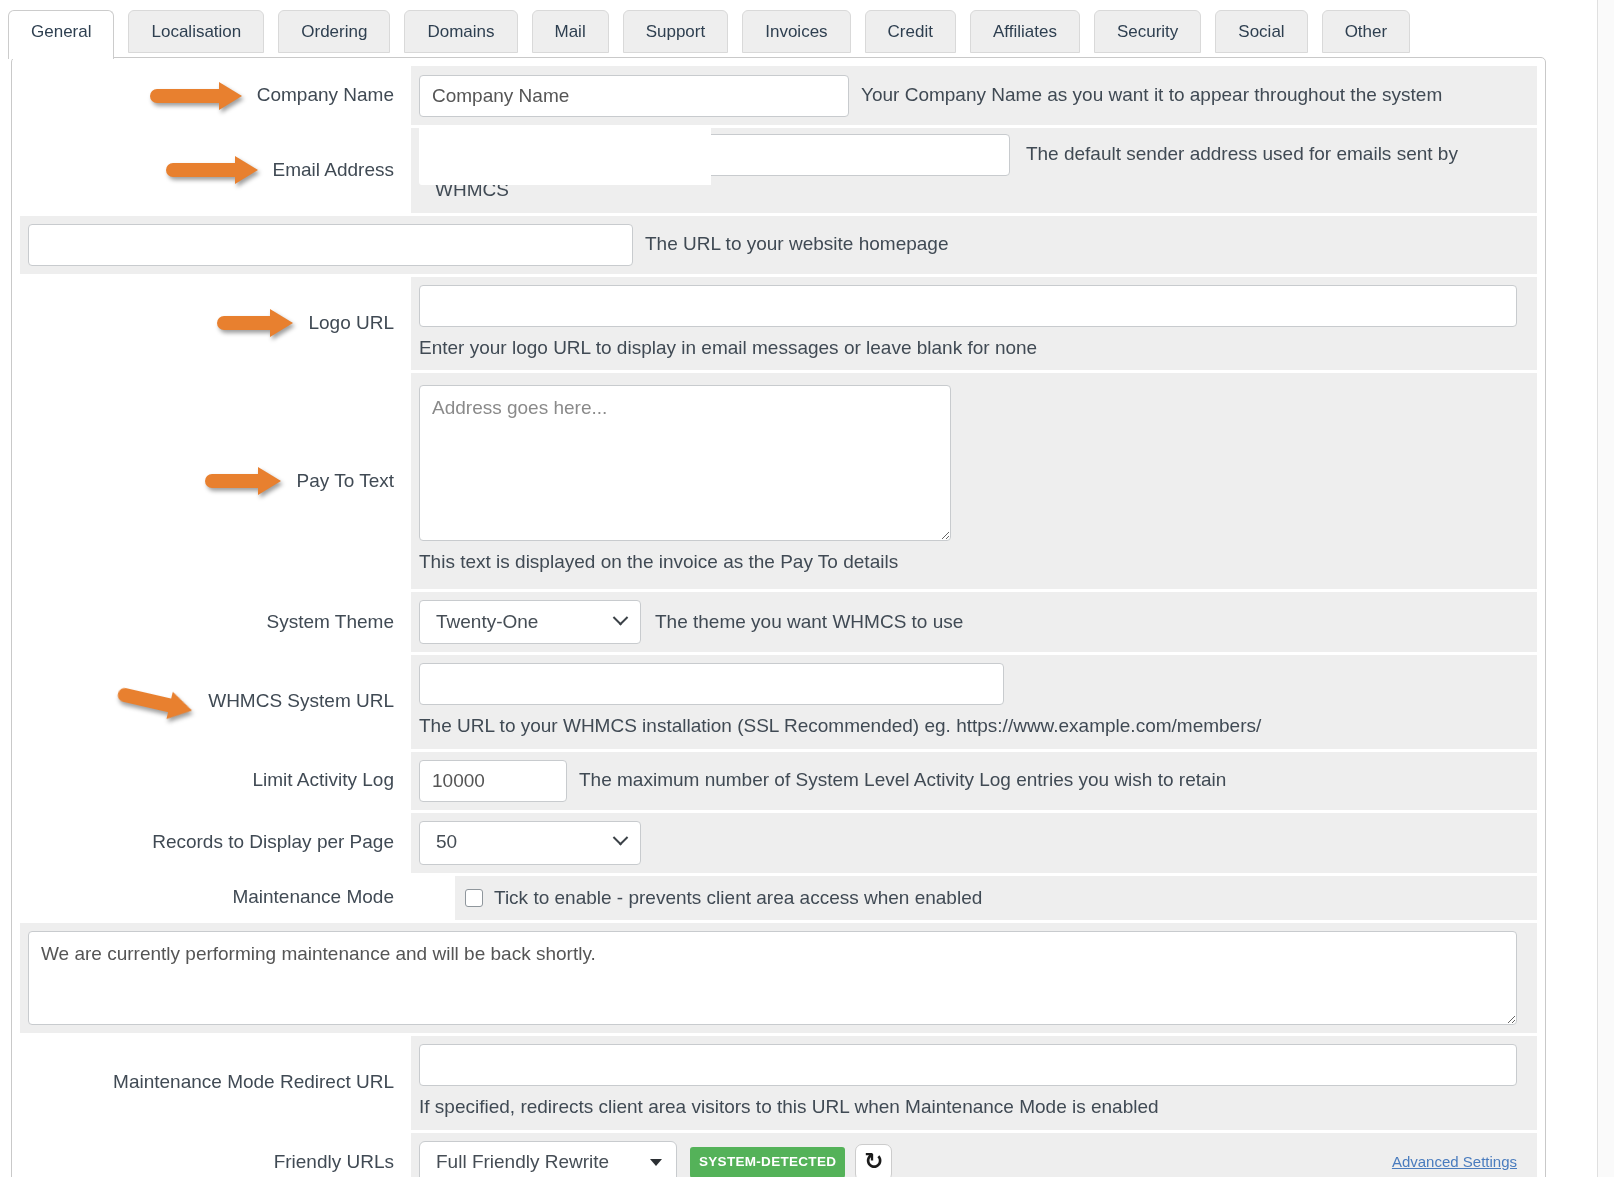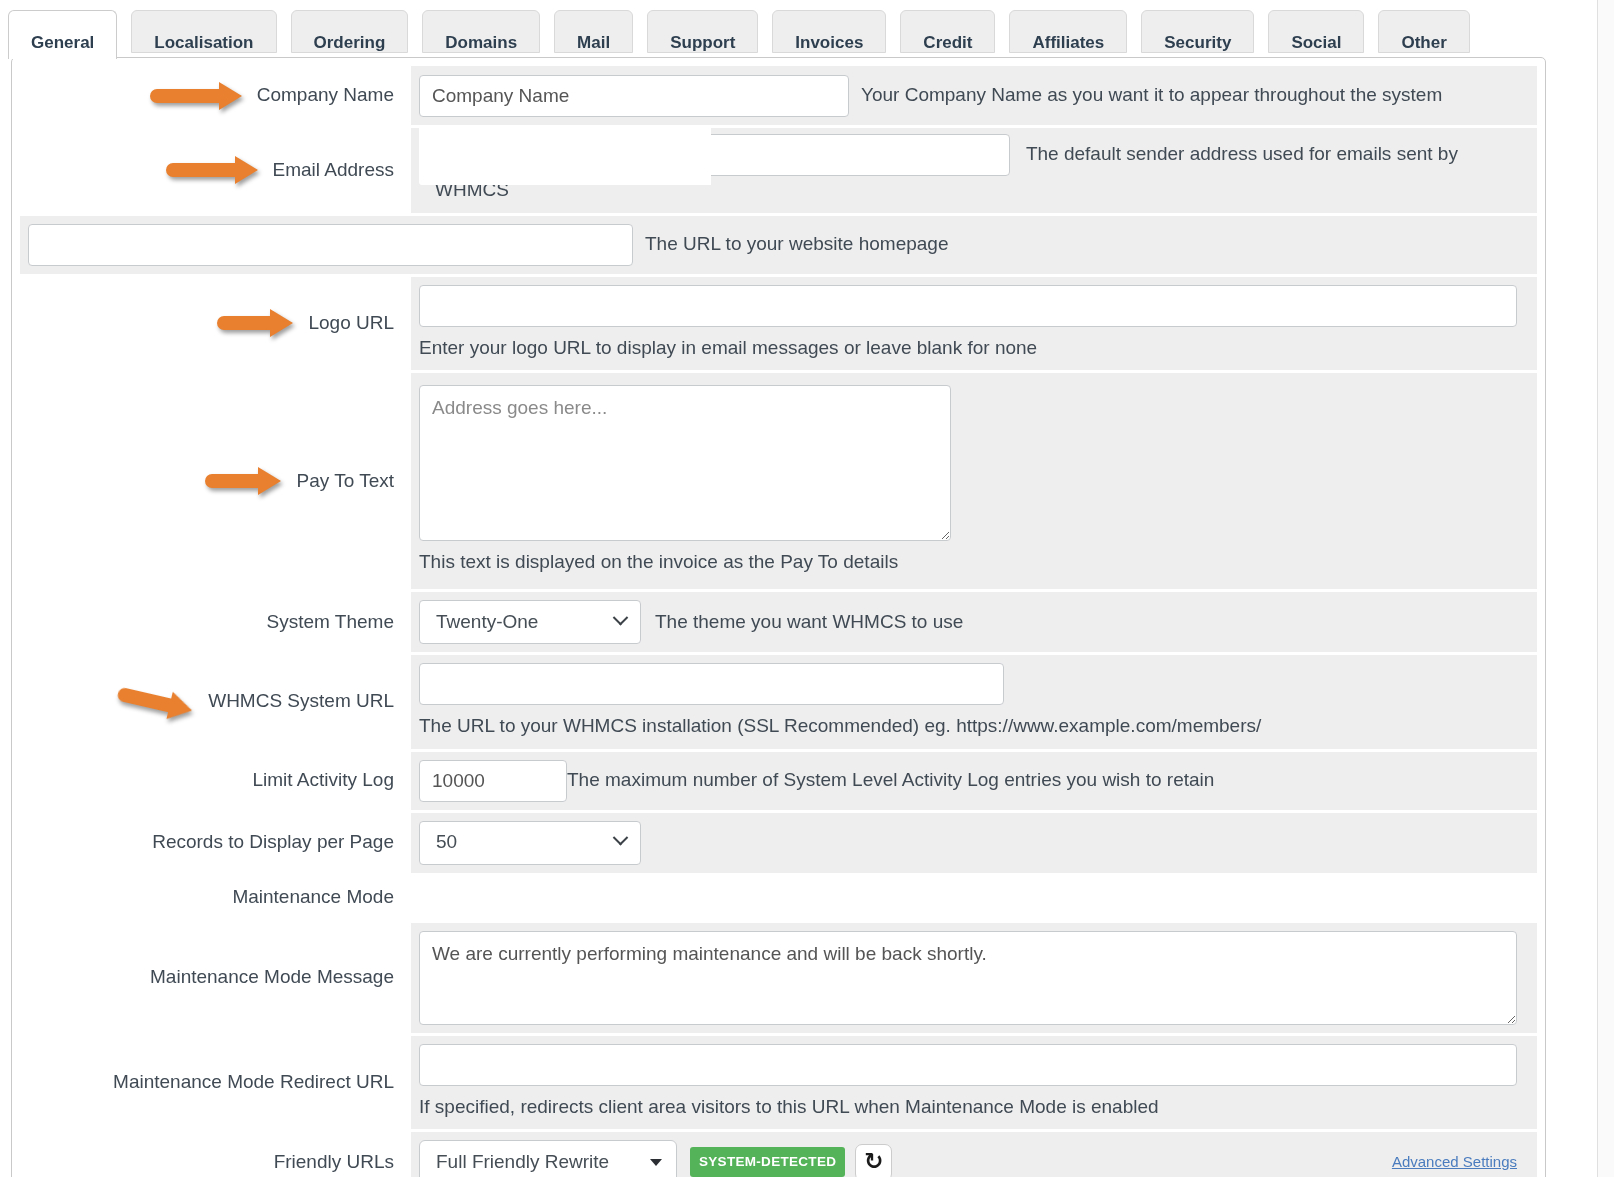--- a/index.html
+++ b/index.html
@@ -10,23 +10,23 @@
   *{box-sizing:border-box;}
   html,body{margin:0;padding:0;}
   body{
     width:1614px;height:1177px;overflow:hidden;background:#fff;
     font-family:"Liberation Sans","DejaVu Sans",sans-serif;
     font-size:19px;color:#404a54;position:relative;
   }
   
   .tabbar{display:flex;align-items:flex-start;gap:14px;padding:10px 0 0 8px;height:58px;position:relative;z-index:2;}
   .tab{
-    height:43px;padding:20px 22px;background:#eeeeee;border:1px solid #d9d9d9;
+    height:43px;padding:9px 22px;background:#eeeeee;border:1px solid #d9d9d9;
     border-radius:6px 6px 0 0;color:#2e3f50;font-size:17px;line-height:23px;
-    white-space:nowrap;cursor:pointer;font-weight:bold;
+    white-space:nowrap;cursor:pointer;
   }
   .tab.active{
     background:#fff;border:1px solid #cccccc;border-bottom:none;
     height:49px;position:relative;z-index:3;
   }
   
   .panel{
     position:relative;z-index:1;margin-left:11px;width:1535px;
     border:1px solid #c9c9c9;border-radius:5px;background:#fff;padding:8px;margin-top:-1px;
   }
@@ -213,46 +213,47 @@
       <span class="help">The URL to your WHMCS installation (SSL Recommended) eg. https://www.example.com/members/</span>
     </div>
   </div>
 
   <div class="row r-limit">
     <div class="cell-label">
       <span>Limit Activity Log</span>
     </div>
     <div class="cell-field">
       <input class="txt w148" value="10000" style="">
-      <span class="help" style="">The maximum number of System Level Activity Log entries you wish to retain</span>
+      <span class="help" style="margin-left:12px;">The maximum number of System Level Activity Log entries you wish to retain</span>
     </div>
   </div>
 
   <div class="row r-records">
     <div class="cell-label">
       <span>Records to Display per Page</span>
     </div>
     <div class="cell-field">
       <div class="sel">
         <span>50</span>
         <span class="chev"></span>
       </div>
     </div>
   </div>
 
   <div class="row r-maint">
     <div class="cell-label">
       <span>Maintenance Mode</span>
     </div>
+    <div class="cell-field">
+      <input type="checkbox" class="cb" style="">
+      <span class="help">Tick to enable - prevents client area access when enabled</span>
+    </div>
   </div>
 
   <div class="row r-msg">
-    <div class="cell-label">
-      <span>Maintenance Mode Message</span>
-    </div>
     <div class="cell-field stack">
       <textarea class="ta ta-msg" style="">We are currently performing maintenance and will be back shortly.</textarea>
     </div>
   </div>
 
   <div class="row r-redirect">
     <div class="cell-label">
       <span>Maintenance Mode Redirect URL</span>
     </div>
     <div class="cell-field stack">

